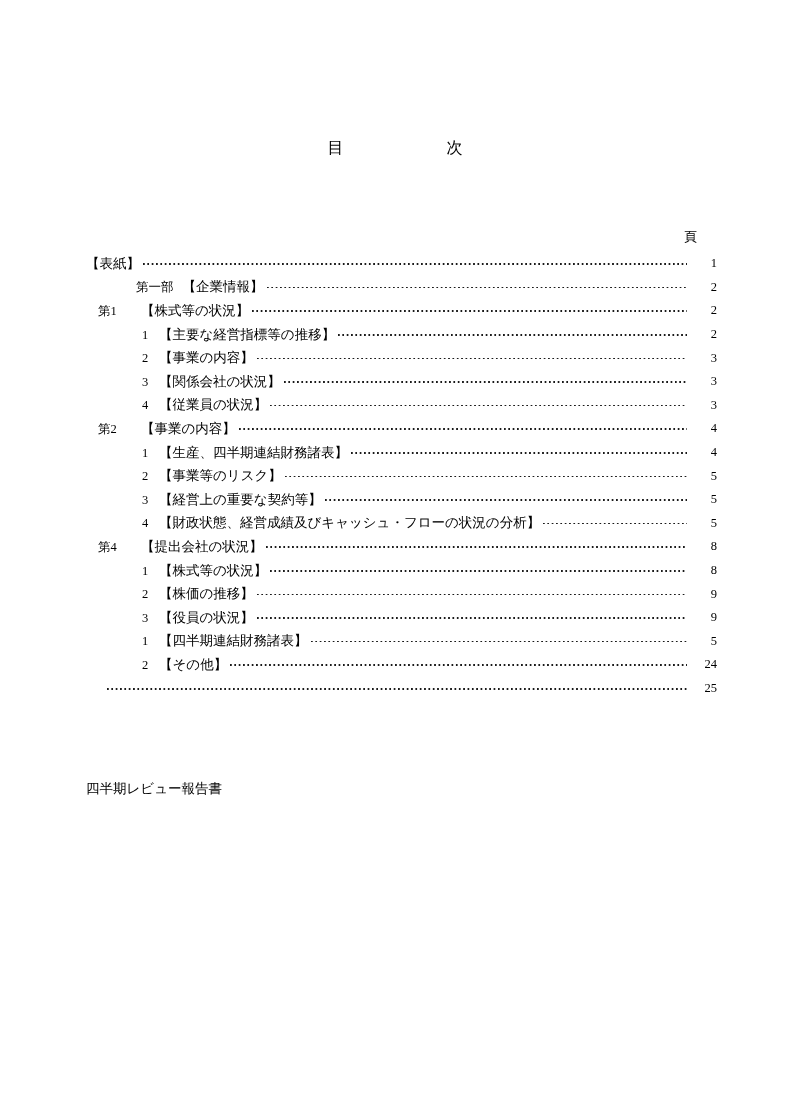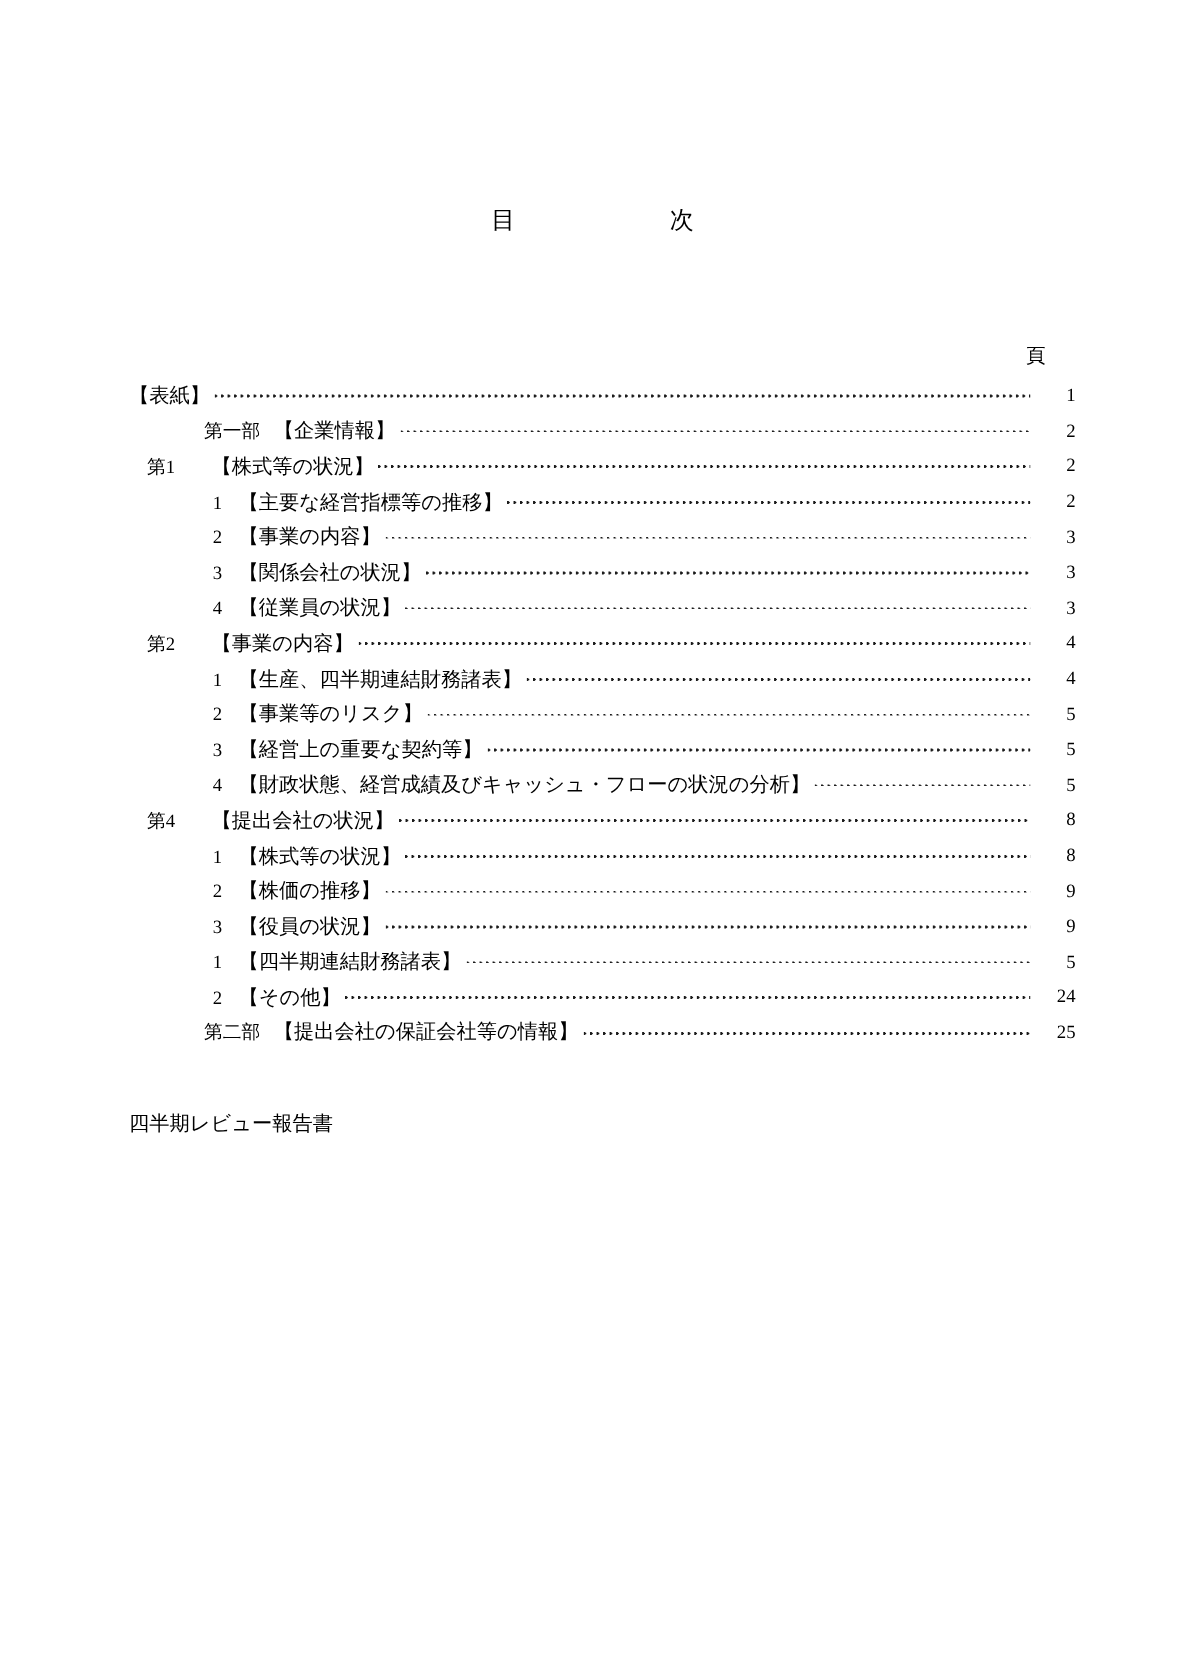--- a/index.html
+++ b/index.html
@@ -129,21 +129,21 @@
   .lvl-0 { padding-left: 86px; }
   .lvl-1 { padding-left: 104px; }
   .lvl-2 { padding-left: 66px; }
   .lvl-3 { padding-left: 140px; }
 
   .toc-row .tail-pad { flex: 0 0 73px; }
 
   
   .footer-note {
     position: absolute;
-    top: 740px;
+    top: 780px;
     left: 86px;
     font-size: 13.5px;
     white-space: nowrap;
   }
 </style>
 </head>
 <body>
 
 <div class="page">
 
@@ -328,25 +328,20 @@
         <span class="toc-label">
           <span class="row-num narrow">2</span>
           <span class="row-gap"></span>
           <span class="row-text">【その他】</span>
         </span>
         <span class="leader"></span>
         <span class="toc-pageno">24</span>
         <span class="tail-pad"></span>
       </div>
       <div class="toc-row lvl-1">
-        <span class="toc-label">
-          <span class="row-num wide">第二部</span>
-          <span class="row-gap"></span>
-          <span class="row-text">【提出会社の保証会社等の情報】</span>
-        </span>
         <span class="leader"></span>
         <span class="toc-pageno">25</span>
         <span class="tail-pad"></span>
       </div>
     </div>
 
   <div class="footer-note">四半期レビュー報告書</div>
 
 </div>
 

